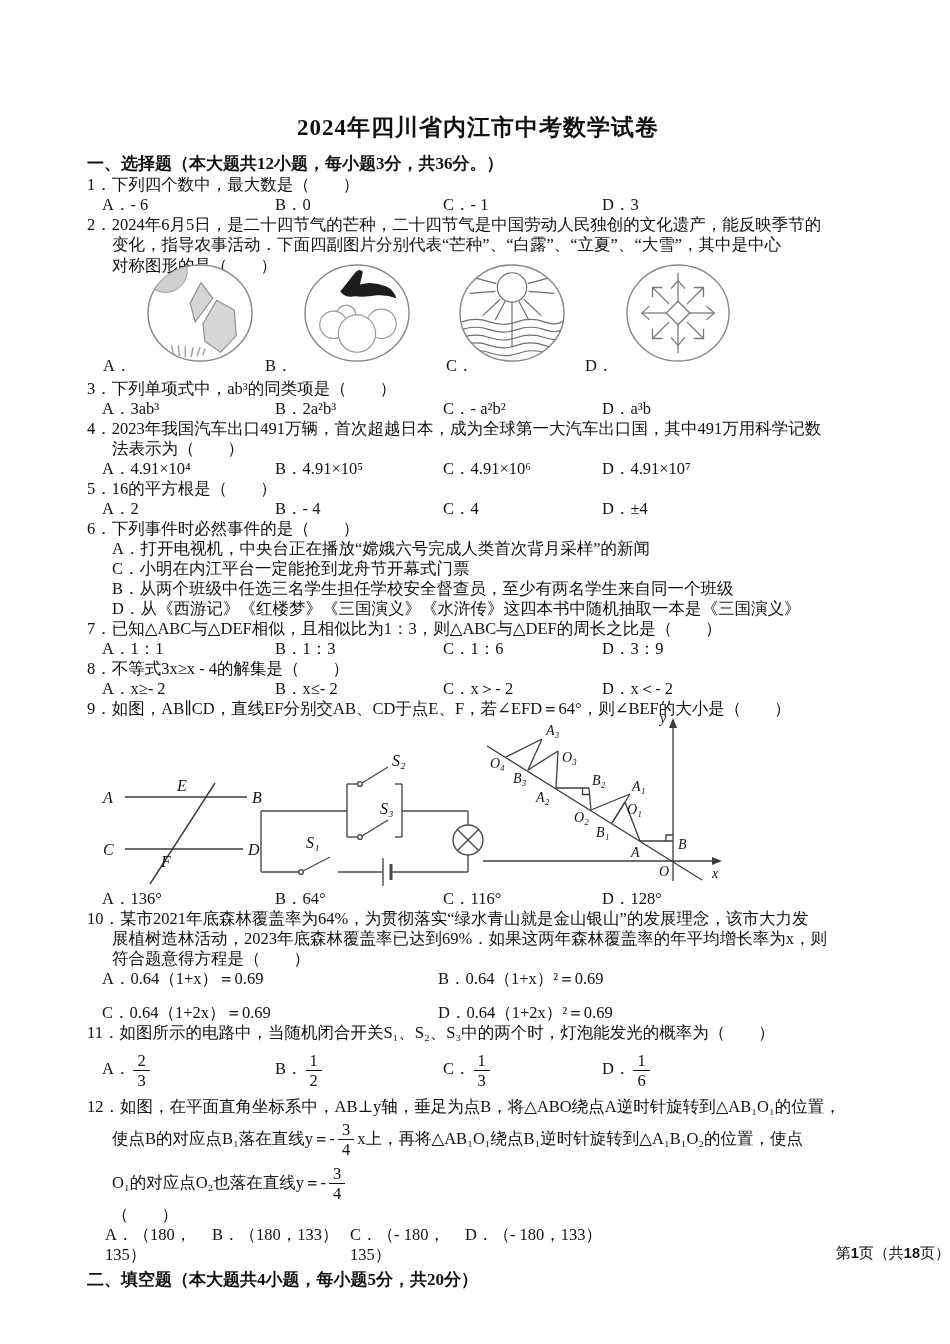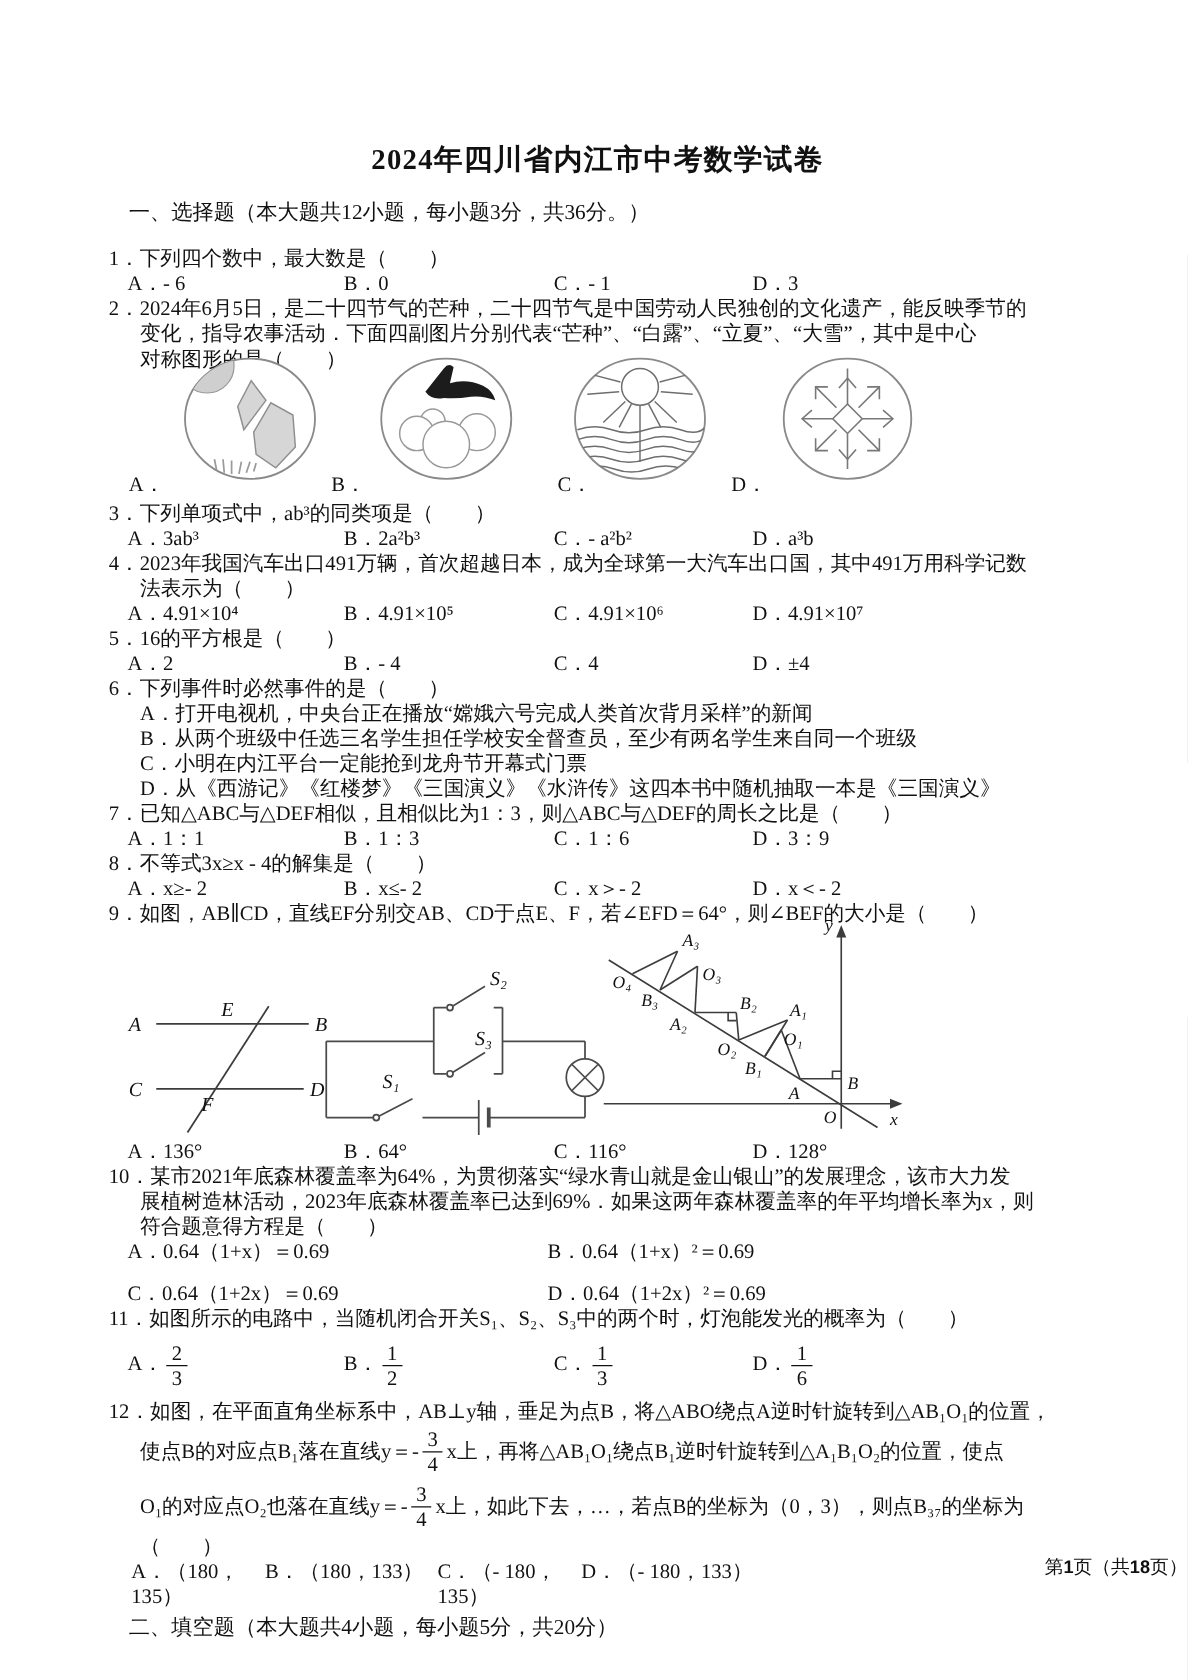--- a/index.html
+++ b/index.html
@@ -3,21 +3,21 @@
 <meta charset="utf-8">
 <style>
   html,body{margin:0;padding:0;background:#e8e8e8;}
   .page{
     width:950px;height:1344px;position:relative;background:#ffffff;
     font-family:"Liberation Serif","DejaVu Serif",serif;
     color:#111;overflow:hidden;margin:0 auto;
   }
   .content{position:absolute;left:87px;top:112px;width:782px;}
   .title{font-size:23px;font-weight:bold;text-align:center;margin:0 0 10px 0;letter-spacing:1px;}
-  .sec{font-size:17px;font-weight:normal;line-height:22px;margin:16px;}
+  .sec{font-size:17px;font-weight:bold;line-height:22px;margin:0;}
   .qt{font-size:16.5px;line-height:20px;margin:0;}
   .cont{padding-left:25px;}
   .opts4{display:grid;grid-template-columns:173px 168px 159px 1fr;padding-left:15px;font-size:16.5px;line-height:20px;}
   .opts2{display:grid;grid-template-columns:336px 1fr;padding-left:15px;font-size:16.5px;line-height:20px;row-gap:14px;}
   .opts12{display:grid;grid-template-columns:107px 138px 115px 1fr;padding-left:18px;font-size:16.5px;line-height:20px;}
   .optline{font-size:16.5px;line-height:20px;padding-left:25px;}
   
   .q2media{position:relative;height:124px;margin:0;}
   .q2line3{position:absolute;left:0;top:0;font-size:16.5px;}
   .zodiac{position:absolute;top:6px;}
@@ -190,22 +190,22 @@
         <span>A．2</span>
         <span>B．- 4</span>
         <span>C．4</span>
         <span>D．±4</span>
       </div>
     </div>
 
     <div>
       <p class="qt">6．下列事件时必然事件的是（　　）</p>
       <div class="optline">A．打开电视机，中央台正在播放“嫦娥六号完成人类首次背月采样”的新闻</div>
+      <div class="optline">C．小明在内江平台一定能抢到龙舟节开幕式门票</div>
       <div class="optline">B．从两个班级中任选三名学生担任学校安全督查员，至少有两名学生来自同一个班级</div>
-      <div class="optline">C．小明在内江平台一定能抢到龙舟节开幕式门票</div>
       <div class="optline">D．从《西游记》《红楼梦》《三国演义》《水浒传》这四本书中随机抽取一本是《三国演义》</div>
     </div>
 
     <div>
       <p class="qt">7．已知△ABC与△DEF相似，且相似比为1：3，则△ABC与△DEF的周长之比是（　　）</p>
       <div class="opts4">
         <span>A．1：1</span>
         <span>B．1：3</span>
         <span>C．1：6</span>
         <span>D．3：9</span>
@@ -360,21 +360,20 @@
             <span class="den">4</span>
           </span>
           <span>x上，再将△AB₁O₁绕点B₁逆时针旋转到△A₁B₁O₂的位置，使点</span>
       </div>
       <div class="q12line">
         <span>O₁的对应点O₂也落在直线y＝-</span>
           <span class="frac">
             <span class="num">3</span>
             <span class="den">4</span>
           </span>
-          <span>x上，如此下去，…，若点B的坐标为（0，3），则点B₃₇的坐标为</span>
       </div>
       <p class="qt cont">（　　）</p>
       <div class="opts12">
         <span>A．（180，135）</span>
         <span>B．（180，133）</span>
         <span>C．（- 180，135）</span>
         <span>D．（- 180，133）</span>
       </div>
     </div>
 

